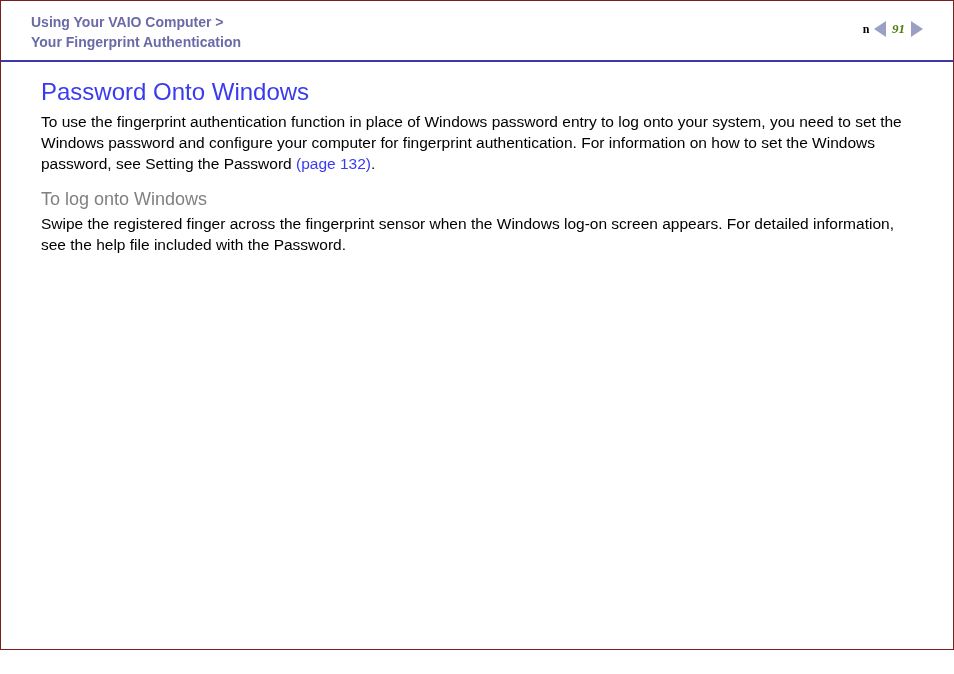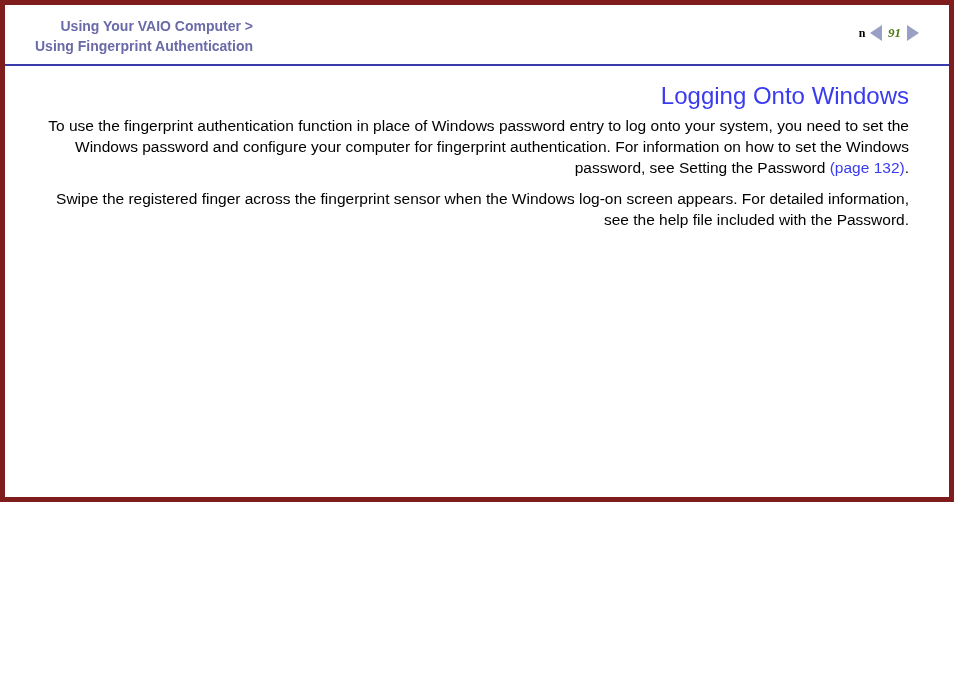--- a/index.html
+++ b/index.html
@@ -9,24 +9,23 @@
     height: 674px;
     background: #fff;
     font-family: Arial, Helvetica, sans-serif;
     color: #000;
     overflow: hidden;
     box-sizing: border-box;
   }
   .page {
     position: relative;
     width: 954px;
-    height: 502px;
-    border: 5px solid #7f1d1d;
+    height: 650px;
+    border: 1px solid #7f1d1d;
     box-sizing: border-box;
-    text-align: right;
   }
   .header {
     position: relative;
     padding: 12px 30px 8px 30px;
     border-bottom: 2px solid #3a3aa9;
     display: flex;
     align-items: flex-start;
     justify-content: space-between;
   }
   .bc {
@@ -102,35 +101,36 @@
   }
 </style>
 </head>
 <body>
 
 <div class="page">
   <div class="header">
     <div class="bc">
       <span>Using Your VAIO Computer</span>
       <span class="sep">&gt;</span><br>
-      <span>Using Fingerprint Authentication</span>
+      <span>Your Fingerprint Authentication</span>
     </div>
     <div class="nav">
       <span class="nlabel">n</span>
       <span class="tri-left"></span>
       <span class="num">91</span>
       <span class="tri-right"></span>
     </div>
   </div>
 
   <div class="content">
-    <h1 class="title">Logging Onto Windows</h1>
+    <h1 class="title">Password Onto Windows</h1>
 
     <p class="body">
       <span>To use the fingerprint authentication function in place of Windows password entry to log onto your system, you need to set the Windows password and configure your computer for fingerprint authentication. For information on how to set the Windows password, see </span><span class="bold">Setting the Password </span><a href="#" class="link">(page 132)</a><span>.</span>
     </p>
 
+    <h2 class="sub">To log onto Windows</h2>
 
     <p class="body">
       <span>Swipe the registered finger across the fingerprint sensor when the Windows log-on screen appears. For detailed information, see the help file included with the </span><span class="bold">Password</span><span>.</span>
     </p>
   </div>
 </div>
 
 </body></html>

